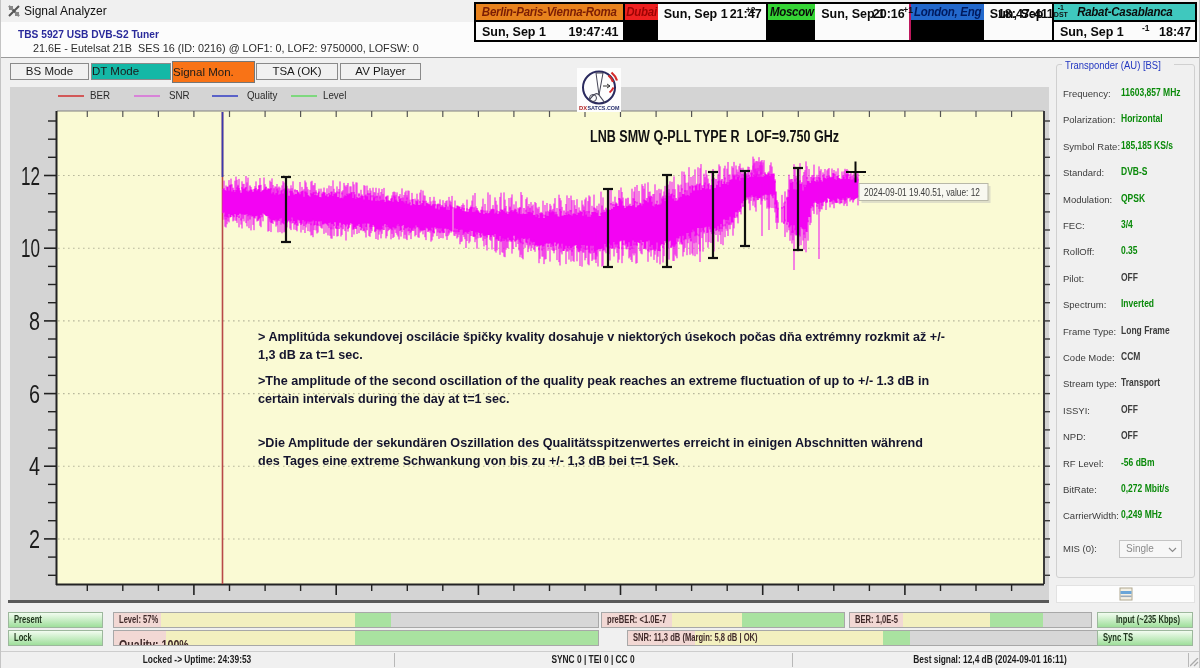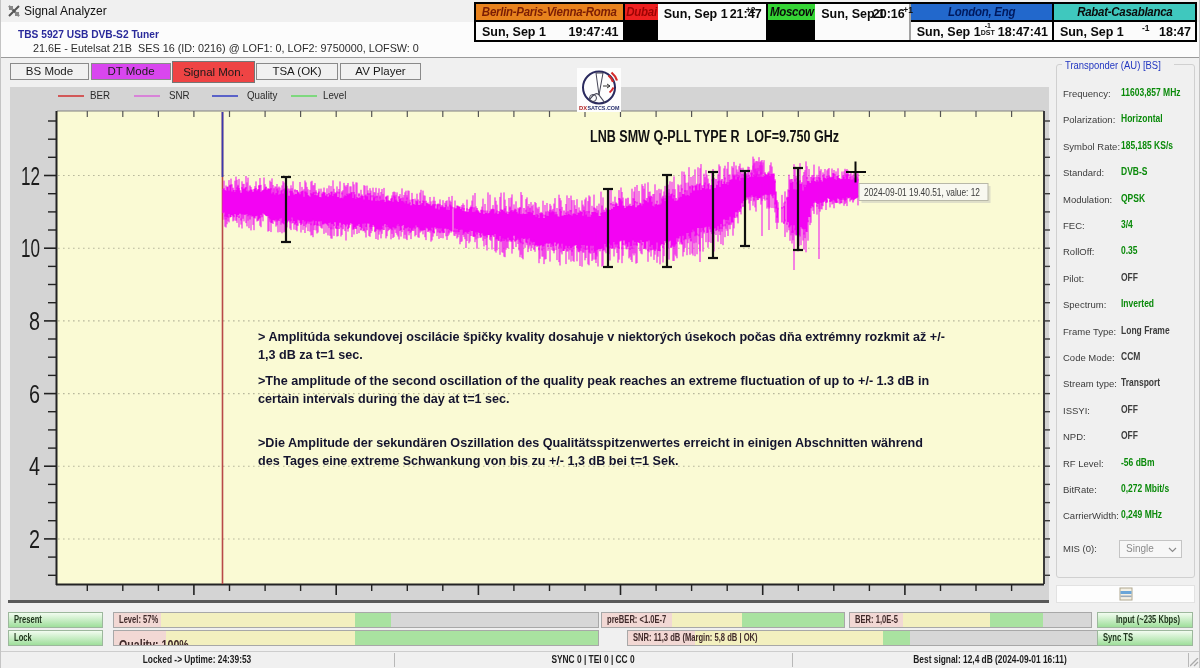--- a/index.html
+++ b/index.html
@@ -16,22 +16,22 @@
  </svg>
  <div class="abs" style="left:24px;top:0;height:22px;line-height:22px;font-size:12px;color:#111">Signal Analyzer</div>
 </div>
 
 <div class="abs" style="left:0;top:22px;width:1200px;height:36px;background:#fcfcfc"></div>
 <div class="abs" style="left:18px;top:27px;font-size:11.6px;font-weight:bold;color:#2a2a9b"><span class="cx" style="transform:scaleX(0.88)">TBS 5927 USB DVB-S2 Tuner</span></div>
 <div class="abs" style="left:33px;top:42px;font-size:10.8px;color:#2b2b2b">21.6E - Eutelsat 21B&nbsp; SES 16 (ID: 0216) @ LOF1: 0, LOF2: 9750000, LOFSW: 0</div>
 <div class="abs" style="left:0;top:57px;width:1200px;height:1px;background:#9a9a9a"></div>
 <div class="abs" style="left:0;top:58px;width:1200px;height:29px;background:#f0f0f0"></div>
 <div class="abs" style="left:10px;top:63px;width:79px;height:17px;background:#f1f1f1;border:1px solid #8a8a8a;font-size:11.5px;color:#1a1a1a;text-align:center;line-height:15px">BS Mode</div>
-<div class="abs" style="left:91px;top:63px;width:80px;height:17px;background:#d946ef;border:1px solid #8a8a8a;font-size:11.5px;color:#1a1a1a;text-align:center;line-height:15px">DT Mode</div>
-<div class="abs" style="left:172px;top:61px;width:83px;height:22px;background:#ef4444;border:1px solid #767676;font-size:11.5px;color:#1a1a1a;text-align:center;line-height:20px">Signal Mon.</div>
+<div class="abs" style="left:91px;top:63px;width:80px;height:17px;background:#14b8a6;border:1px solid #8a8a8a;font-size:11.5px;color:#1a1a1a;line-height:15px">DT Mode</div>
+<div class="abs" style="left:172px;top:61px;width:83px;height:22px;background:#f97316;border:1px solid #767676;font-size:11.5px;color:#1a1a1a;line-height:20px">Signal Mon.</div>
 <div class="abs" style="left:256px;top:63px;width:82px;height:17px;background:#f1f1f1;border:1px solid #8a8a8a;font-size:11.5px;color:#1a1a1a;text-align:center;line-height:15px">TSA (OK)</div>
 <div class="abs" style="left:340px;top:63px;width:81px;height:17px;background:#f1f1f1;border:1px solid #8a8a8a;font-size:11.5px;color:#1a1a1a;text-align:center;line-height:15px">AV Player</div>
 <div class="abs" style="left:474px;top:2px;width:723px;height:40px;border:2px solid #000;display:flex;background:#000">
     <div style="flex:1;display:flex;flex-direction:column">
       <div style="height:18px;background:#e8821d;color:#7b1d04;font-size:12.5px;font-weight:bold;font-style:italic;text-align:center;line-height:17px;border-bottom:2px solid #000"><span style="display:inline-block;transform:scaleX(0.92);transform-origin:center;letter-spacing:-0.3px;white-space:nowrap">Berlin-Paris-Vienna-Roma</span></div>
       <div style="flex:1;background:#fbfbfb;position:relative;font-size:12.5px;font-weight:bold;color:#0a0a0a;white-space:nowrap">
         <span class="abs" style="left:6px;top:3px">Sun, Sep 1</span>
         <span class="abs" style="right:4px;top:3px">19:47:41</span>
       </div>
     </div>
@@ -44,21 +44,21 @@
       </div>
     </div>
     <div style="flex:1;border-left:2px solid #000;display:flex;flex-direction:row">
       <div style="height:18px;background:#35d435;color:#0b0b0b;font-size:12.5px;font-weight:bold;font-style:italic;text-align:center;line-height:17px;border-bottom:2px solid #000"><span style="display:inline-block;transform:scaleX(0.92);transform-origin:center;letter-spacing:-0.3px;white-space:nowrap">Moscow</span></div>
       <div style="flex:1;background:#fbfbfb;position:relative;font-size:12.5px;font-weight:bold;color:#0a0a0a;white-space:nowrap">
         <span class="abs" style="left:6px;top:3px">Sun, Sep 1</span>
         <span class="abs" style="left:88px;top:1px;font-size:8.5px;font-weight:bold;color:#111">+1</span>
         <span class="abs" style="right:4px;top:3px">20:16</span>
       </div>
     </div>
-    <div style="flex:1;border-left:2px solid #a3a3a3;display:flex;flex-direction:column">
+    <div style="flex:1;border-left:2px solid #be185d;display:flex;flex-direction:row">
       <div style="height:18px;background:#2268cc;color:#001a5e;font-size:12.5px;font-weight:bold;font-style:italic;text-align:center;line-height:17px;border-bottom:2px solid #000"><span style="display:inline-block;transform:scaleX(0.92);transform-origin:center;letter-spacing:-0.3px;white-space:nowrap">London, Eng</span></div>
       <div style="flex:1;background:#fbfbfb;position:relative;font-size:12.5px;font-weight:bold;color:#0a0a0a;white-space:nowrap">
         <span class="abs" style="left:6px;top:3px">Sun, Sep 1</span>
         <span class="abs" style="left:70px;top:0;font-size:7px;font-weight:bold;color:#111;line-height:7px;text-align:center"><span style="font-size:7px">-1</span><br><span style="font-size:7px">DST</span></span>
         <span class="abs" style="right:4px;top:3px">18:47:41</span>
       </div>
     </div>
     <div style="flex:1;border-left:2px solid #000;display:flex;flex-direction:column">
       <div style="height:18px;background:#3fc8be;color:#0b0b0b;font-size:12.5px;font-weight:bold;font-style:italic;text-align:center;line-height:17px;border-bottom:2px solid #000"><span style="display:inline-block;transform:scaleX(0.92);transform-origin:center;letter-spacing:-0.3px;white-space:nowrap">Rabat-Casablanca</span></div>
       <div style="flex:1;background:#fbfbfb;position:relative;font-size:12.5px;font-weight:bold;color:#0a0a0a;white-space:nowrap">

